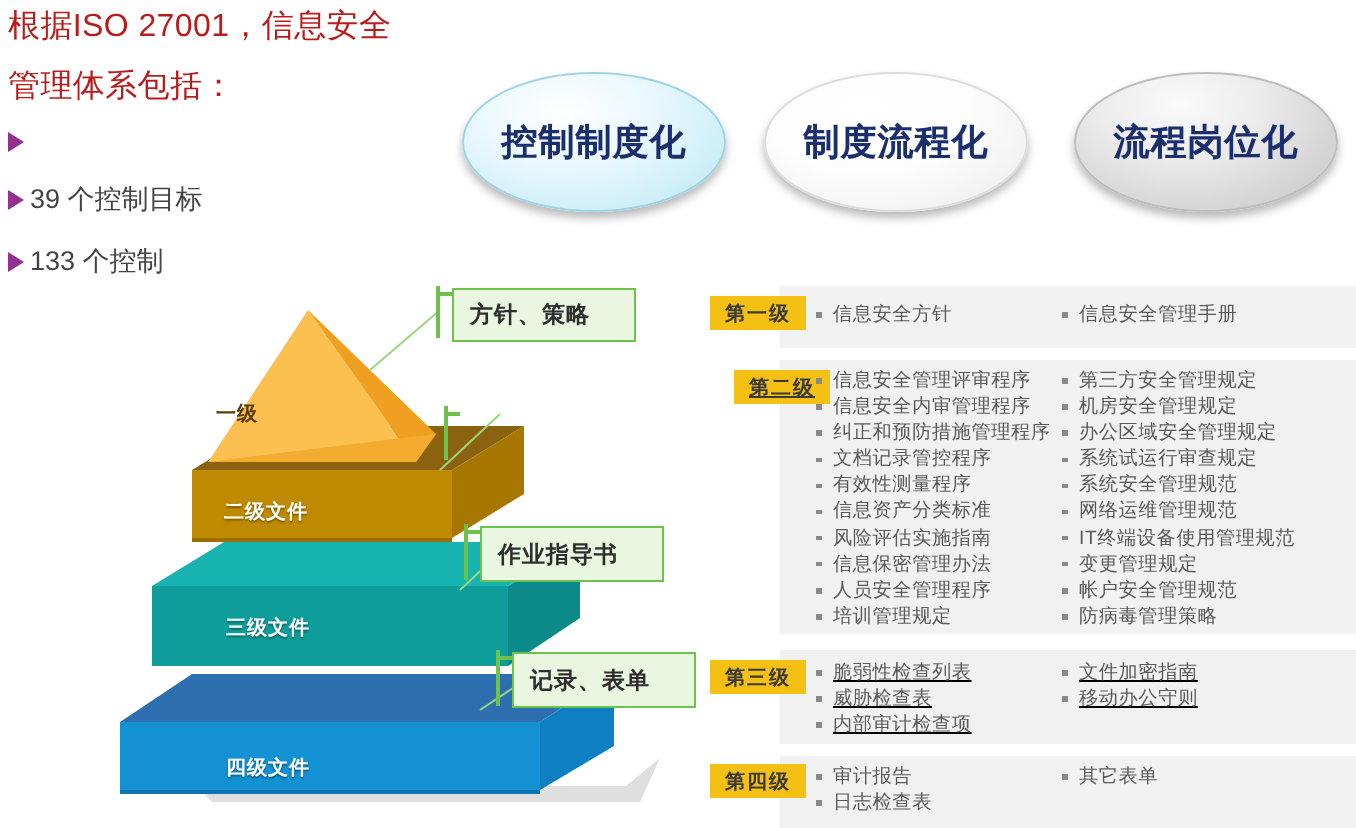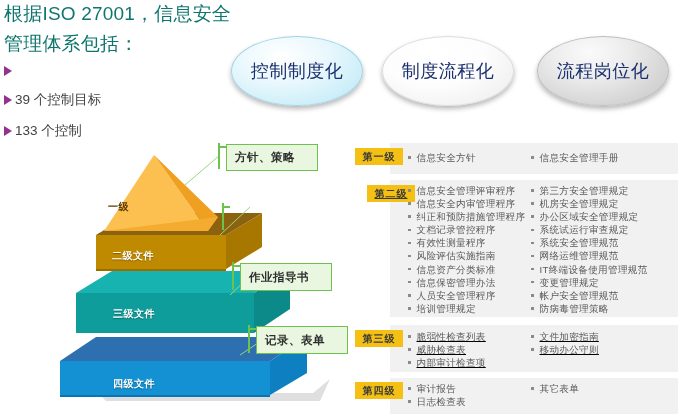--- a/index.html
+++ b/index.html
@@ -8,41 +8,41 @@
     background:#ffffff;
     font-family:"Liberation Sans","DejaVu Sans",sans-serif;
     overflow:hidden;
     position:relative;
   }
   #stage{position:absolute;left:0;top:0;width:678px;height:414px;}
 
   
   .intro{position:absolute;left:4px;top:6px;width:225px;}
   .intro-line{
-    color:#0f766e;font-size:19px;line-height:15px;
+    color:#b91c1c;font-size:16px;line-height:15px;
     margin-bottom:15px;white-space:nowrap;letter-spacing:.2px;
   }
   .intro-bullet{
     color:#434343;font-size:13.5px;line-height:15px;
     margin-bottom:16px;white-space:nowrap;display:flex;align-items:center;
   }
   .tri{
     display:inline-block;width:0;height:0;
     border-left:8px solid #94308f;
     border-top:5.5px solid transparent;
     border-bottom:5.5px solid transparent;
     margin-right:3px;flex:0 0 auto;
   }
 
   
   .oval{
     position:absolute;width:130px;height:68px;border-radius:50%;
     display:flex;align-items:center;justify-content:center;
     font-family:"Liberation Serif","DejaVu Serif",serif;
-    font-size:18px;font-weight:normal;color:#1b2f6e;
+    font-size:18px;font-weight:bold;color:#1b2f6e;
     letter-spacing:.5px;
     box-shadow:0 3px 5px rgba(0,0,0,.28);
   }
   #oval1{left:231px;top:36px;
     background:radial-gradient(ellipse at 38% 28%, #ffffff 0%, #eaf8fd 38%, #cfeff9 72%, #bde5f4 100%);
     border:1px solid #9fd4e6;}
   #oval2{left:382px;top:36px;
     background:radial-gradient(ellipse at 38% 25%, #ffffff 0%, #fdfdfd 45%, #f2f2f2 78%, #e8e8e8 100%);
     border:1px solid #dcdcdc;}
   #oval3{left:537px;top:36px;
@@ -201,25 +201,25 @@
       <div class="li">
           <span class="sq"></span>
           <span>文档记录管控程序</span>
         </div>
       <div class="li">
           <span class="sq"></span>
           <span>有效性测量程序</span>
         </div>
       <div class="li">
           <span class="sq"></span>
+          <span>信息资产分类标准</span>
+        </div>
+      <div class="li">
+          <span class="sq"></span>
           <span>风险评估实施指南</span>
-        </div>
-      <div class="li">
-          <span class="sq"></span>
-          <span>信息资产分类标准</span>
         </div>
       <div class="li">
           <span class="sq"></span>
           <span>信息保密管理办法</span>
         </div>
       <div class="li">
           <span class="sq"></span>
           <span>人员安全管理程序</span>
         </div>
       <div class="li">

